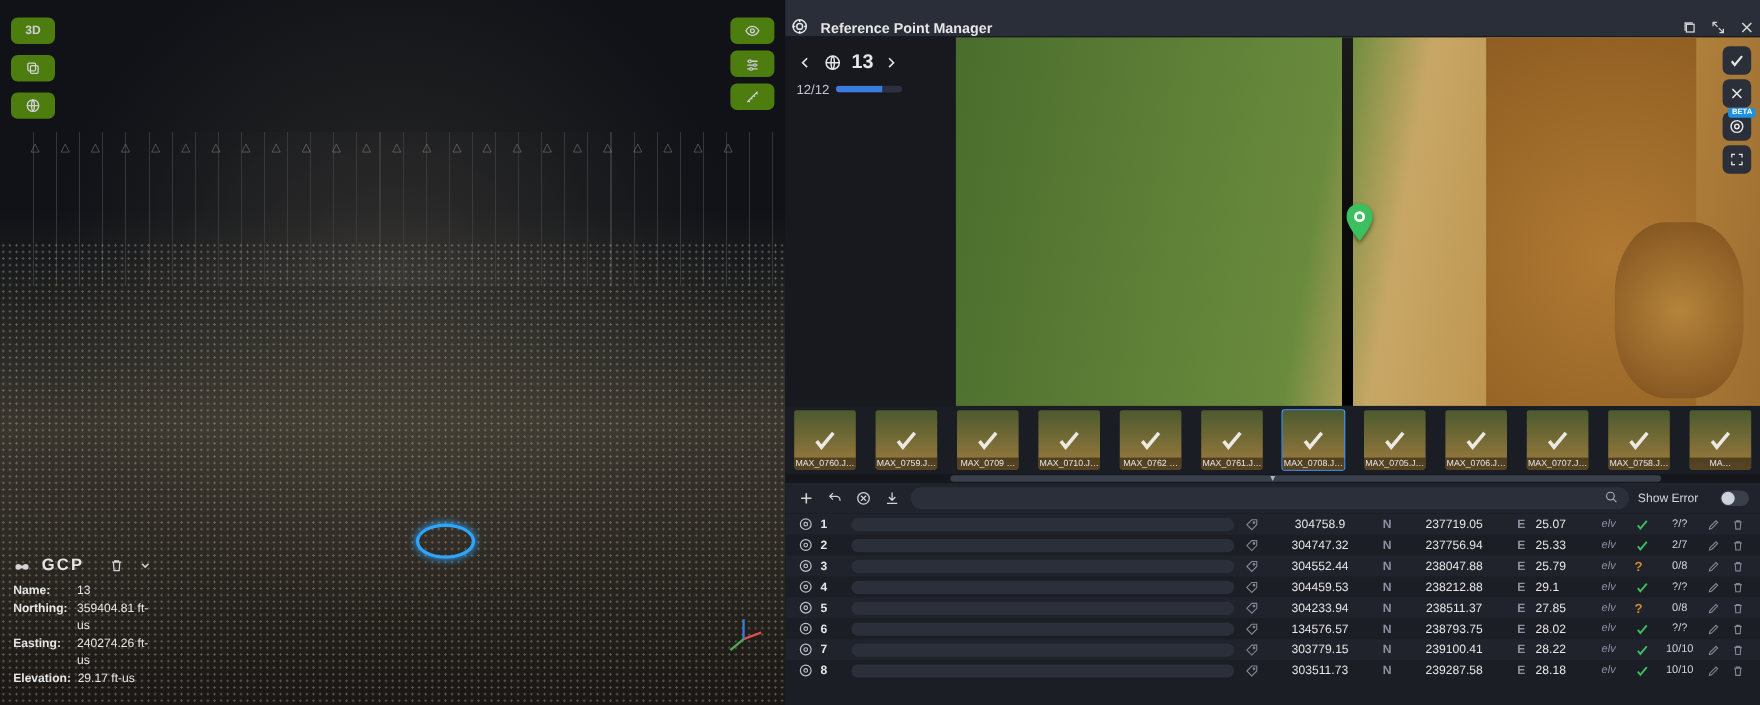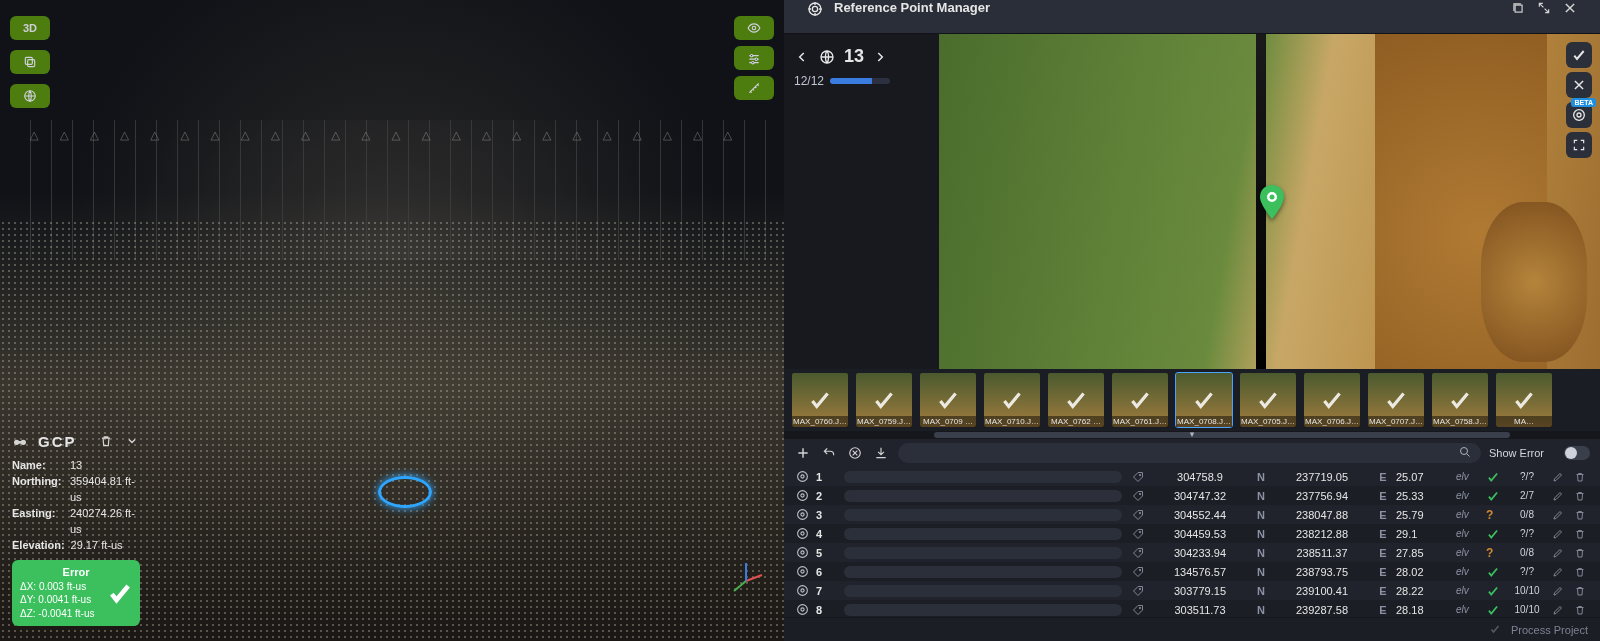--- a/index.html
+++ b/index.html
@@ -21,38 +21,38 @@
   radial-gradient(circle at 50% 100%, rgba(255,255,255,.05), transparent 70%);
  opacity:.7}
 .camera-cones svg{position:absolute;inset:0}
 .axis-gizmo{position:absolute;right:18px;bottom:40px;width:40px;height:40px}
 
 .top-left-tools{position:absolute;top:16px;left:10px;display:flex;flex-direction:column;gap:10px}
 .tool-btn{width:40px;height:24px;border-radius:6px;background:#4d7c0f;display:flex;align-items:center;justify-content:center;color:#cfcfd6;font-size:11px;font-weight:600;cursor:pointer}
 .top-right-tools{position:absolute;top:16px;right:10px;display:flex;flex-direction:column;gap:6px}
 
 .info-card{position:absolute;left:12px;bottom:15px;width:128px;color:#e6e6e6}
-.info-header{display:flex;align-items:flex-start;gap:10px;margin-bottom:8px}
+.info-header{display:flex;align-items:flex-end;gap:10px;margin-bottom:8px}
 .info-header .title{font-weight:700;letter-spacing:2px;font-size:15px}
 .info-header .spacer{flex:1}
 .info-header .icon{width:16px;height:16px;display:flex;align-items:center;justify-content:center;opacity:.9}
 .info-fields{font-size:11px;line-height:1.45}
 .info-fields .row{display:flex;gap:6px}
 .info-fields .lbl{min-width:52px;color:#e6e6e6;font-weight:700}
 .info-fields .val{color:#e6e6e6}
 .error-pill{margin-top:6px;background:#3bc05d;border-radius:6px;color:#fff;padding:6px 8px 6px 8px;width:128px;position:relative}
 .error-pill .hdr{text-align:center;font-size:11px;font-weight:700;margin-bottom:2px}
 .error-pill .ln{font-size:10px;line-height:1.35}
 .error-pill .chk{position:absolute;right:6px;top:50%;transform:translateY(-50%)}
 
 .sel-ring{position:absolute;left:378px;top:476px;width:54px;height:32px;border:3px solid #2ea6ff;border-radius:50%/50%;box-shadow:0 0 8px #2ea6ff}
 
 
 .right-panel{position:relative;flex:1;height:641px;display:flex;flex-direction:column;background:#1d2027}
-.rp-titlebar{height:34px;display:flex;align-items:flex-start;gap:10px;padding:0 22px;background:#2a2e38;border-bottom:1px solid #121318}
+.rp-titlebar{height:34px;display:flex;align-items:flex-end;gap:10px;padding:0 4px;background:#2a2e38;border-bottom:1px solid #121318}
 .rp-titlebar .icon{width:18px;height:18px;display:flex;align-items:center;justify-content:center}
 .rp-titlebar .ttl{font-size:13px;font-weight:700}
 .rp-titlebar .spacer{flex:1}
 .rp-titlebar .win-ico{width:16px;height:16px;display:flex;align-items:center;justify-content:center;opacity:.9}
 
 .viewer-wrap{position:relative;height:335px;background:#191b21;display:flex}
 .viewer-dark{width:155px;background:#17191f;position:relative}
 .nav-row{position:absolute;top:12px;left:10px;display:flex;align-items:center;gap:8px}
 .nav-row .arrow{width:16px;height:16px;display:flex;align-items:center;justify-content:center;cursor:pointer}
 .nav-row .globe{width:18px;height:18px;display:flex;align-items:center;justify-content:center}
@@ -64,21 +64,21 @@
 .aerial{flex:1;position:relative;background:linear-gradient(100deg,#4a6d2d 0%,#6a8b3d 45%,#c8a766 55%,#b5873f 80%,#9c6d30 100%)}
 .aerial .crack{position:absolute;left:48%;top:0;width:10px;height:100%;background:linear-gradient(#1a1a1a,#000)}
 .aerial .mud{position:absolute;right:8%;top:0;width:26%;height:100%;background:radial-gradient(circle at 60% 60%,#b07a33,#8f5d22)}
 .aerial .mud2{position:absolute;right:2%;top:50%;width:16%;height:48%;background:radial-gradient(circle,#b5843b,#7d4e1d);border-radius:40%}
 .aerial .marker{position:absolute;left:48.5%;top:45%;width:24px;height:34px}
 .aerial .marker svg{filter:drop-shadow(0 2px 2px rgba(0,0,0,.5))}
 .viewer-tools{position:absolute;top:8px;right:8px;display:flex;flex-direction:column;gap:4px}
 .viewer-tool{width:26px;height:26px;border-radius:6px;background:#2b2f3a;display:flex;align-items:center;justify-content:center;cursor:pointer}
 .beta-badge{position:absolute;top:-4px;right:-4px;background:#1f8fe0;color:#fff;font-size:7px;padding:1px 3px;border-radius:3px;font-weight:700}
 
-.thumbs-row{height:62px;background:#1a1d24;display:flex;gap:8px;padding:4px 8px;overflow:hidden;align-items:flex-start}
+.thumbs-row{height:62px;background:#1a1d24;display:flex;gap:18px;padding:4px 8px;overflow:hidden;align-items:flex-start}
 .thumb{position:relative;width:56px;height:54px;background:linear-gradient(#4b5a2e,#a07c3e);border-radius:2px;display:flex;align-items:center;justify-content:center}
 .thumb.active{outline:1px solid #4aa3ff}
 .thumb .chk{opacity:.85}
 .thumb .lbl{position:absolute;left:0;right:0;bottom:0;font-size:8px;text-align:center;background:rgba(0,0,0,.45);padding:1px 0;white-space:nowrap;overflow:hidden;text-overflow:ellipsis}
 .thumbs-scroll{height:8px;background:#15171d;position:relative}
 .thumbs-scroll .handle{position:absolute;left:150px;right:90px;top:1px;bottom:1px;background:#3a3f4c;border-radius:3px}
 .thumbs-scroll .chev{position:absolute;left:50%;top:-2px;transform:translateX(-50%);color:#aeb3c1;font-size:9px}
 
 .list-toolbar{height:28px;display:flex;align-items:center;gap:8px;padding:0 10px;background:#20232b}
 .tb-ico{width:18px;height:18px;display:flex;align-items:center;justify-content:center;cursor:pointer;opacity:.9}
@@ -236,31 +236,20 @@
           </div>
         <div class="row">
             <span class="lbl">Easting:</span>
             <span class="val">240274.26 ft-us</span>
           </div>
         <div class="row">
             <span class="lbl">Elevation:</span>
             <span class="val">29.17 ft-us</span>
           </div>
       </div>
-      <div class="error-pill">
-        <div class="hdr">Error</div>
-        <div class="ln">ΔX: 0.003 ft-us</div>
-        <div class="ln">ΔY: 0.0041 ft-us</div>
-        <div class="ln">ΔZ: -0.0041 ft-us</div>
-        <span class="chk">
-          <svg width="28" height="28" viewBox="0 0 24 24" fill="none" stroke="#fff" stroke-width="4">
-              <path d="M5 13l4 5 10-12"></path>
-            </svg>
-        </span>
-      </div>
     </div>
   </div>
 
   <div class="right-panel">
     <div class="rp-titlebar">
       <span class="icon">
         <svg width="16" height="16" viewBox="0 0 24 24" fill="none" stroke="#e6e6e6" stroke-width="2">
             <circle cx="12" cy="12" r="9"></circle>
             <circle cx="12" cy="12" r="4"></circle>
             <path d="M12 2v4M12 18v4M2 12h4M18 12h4"></path>
@@ -786,22 +775,14 @@
             </svg>
           </span>
           <span class="act">
             <svg width="12" height="12" viewBox="0 0 24 24" fill="none" stroke="#9aa0b0" stroke-width="2">
               <path d="M5 7h14M9 7V5h6v2M7 7l1 13h8l1-13"></path>
             </svg>
           </span>
         </div>
       </div>
 
-    <div class="footer">
-      <span class="ico">
-          <svg width="12" height="12" viewBox="0 0 24 24" fill="none" stroke="#7d8291" stroke-width="3">
-            <path d="M5 13l4 5 10-12"></path>
-          </svg>
-        </span>
-      <span class="lbl">Process Project</span>
-    </div>
   </div>
 </div>
 
 </body></html>

